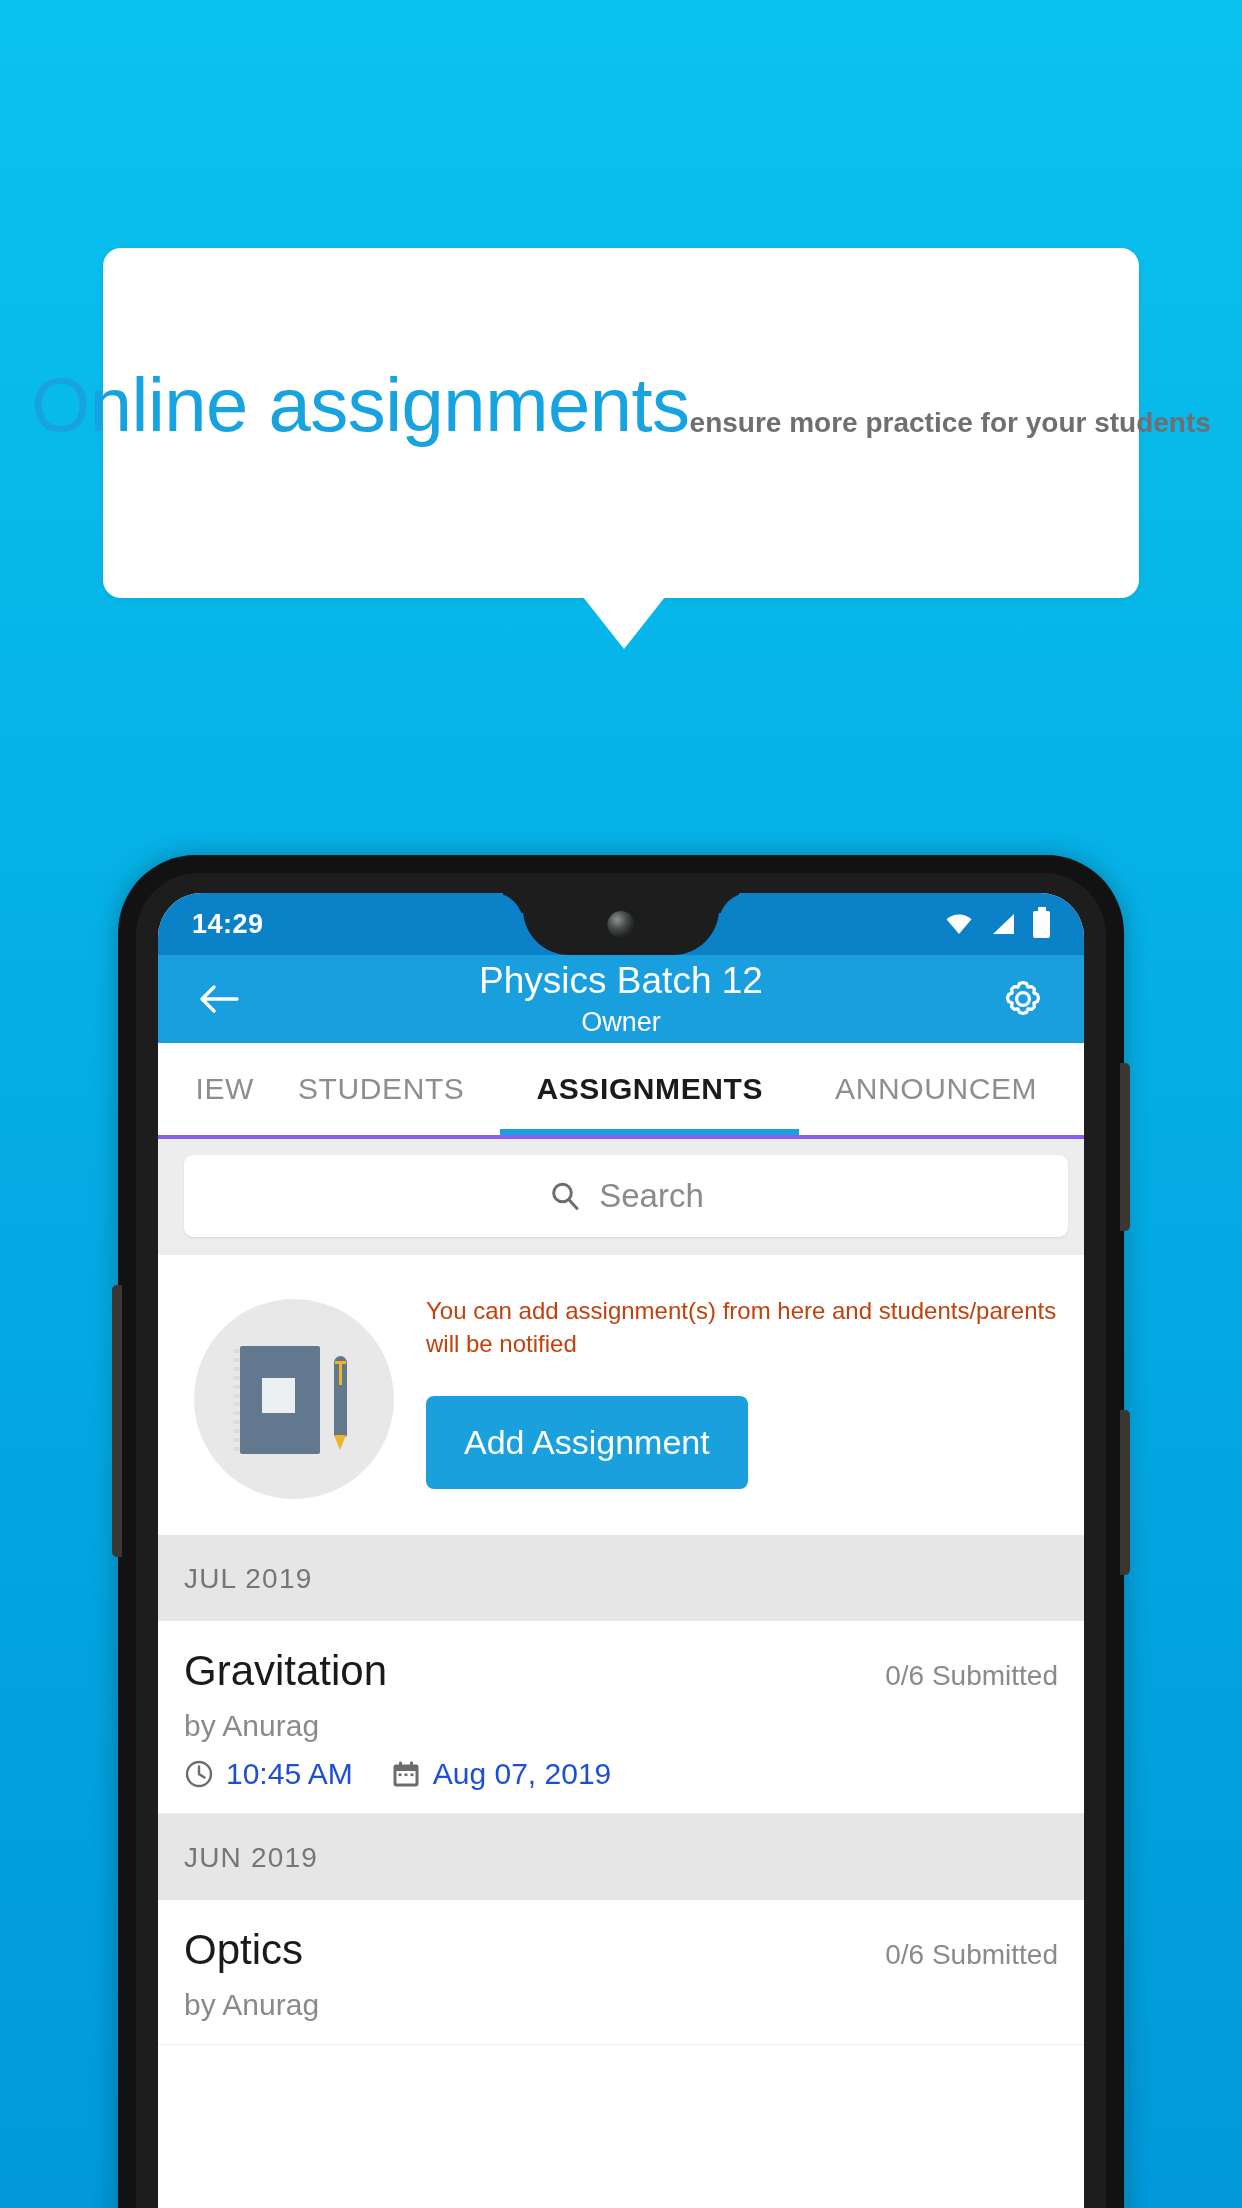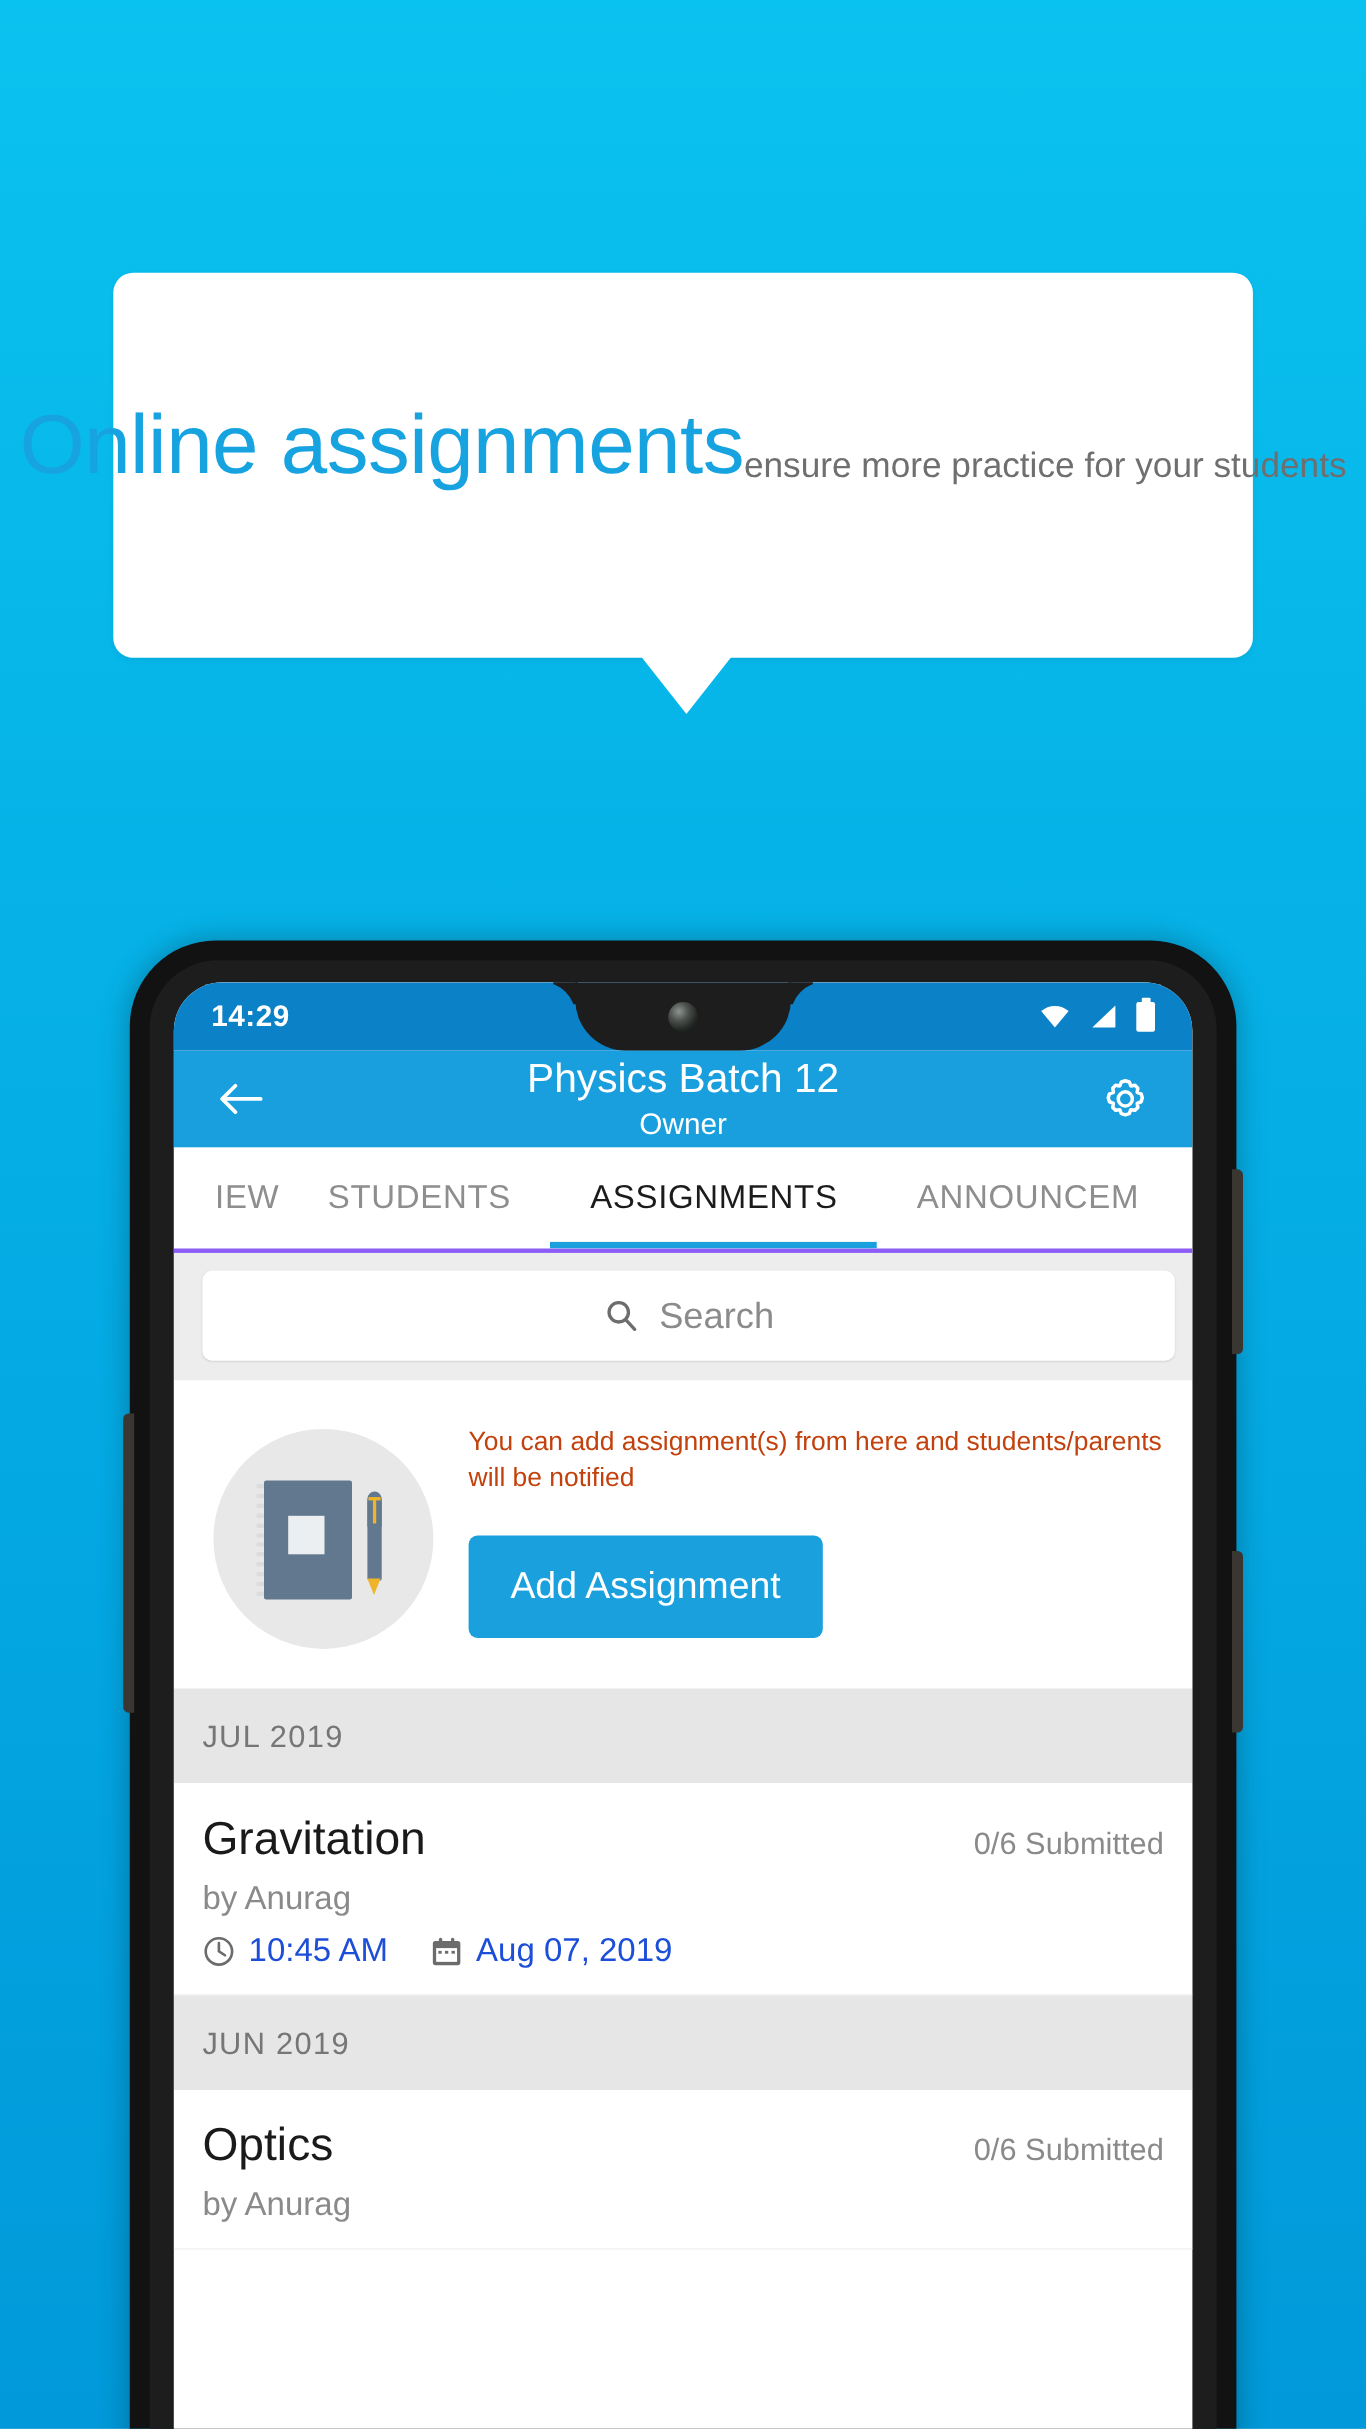--- a/index.html
+++ b/index.html
@@ -32,23 +32,23 @@
   .bubble-title {
     font-size: 76px;
     color: #17a3e0;
     letter-spacing: -0.5px;
     font-weight: 400;
     line-height: 1;
     margin-bottom: 36px;
     white-space: nowrap;
   }
   .bubble-sub {
-    font-size: 32px;
+    font-size: 28px;
     color: #6f6f6f;
-    font-weight: 400;
+    font-weight: 700;
     line-height: 1;
     white-space: nowrap;
   }
   .bubble-tail {
     position: absolute;
     left: 583px;
     top: 597px;
     width: 0;
     height: 0;
     border-left: 41px solid transparent;
@@ -196,21 +196,21 @@
     font-size: 30px;
     letter-spacing: 0.6px;
     color: #8e8e8e;
     position: relative;
     white-space: nowrap;
     flex: none;
     box-sizing: border-box;
   }
   .tab.t0 { width: 104px; justify-content: flex-end; padding-right: 8px; }
   .tab.t1 { padding: 0 36px; }
-  .tab.t2 { padding: 0 36px; color: #1b1b1b; font-weight: 400; }
+  .tab.t2 { padding: 0 36px; color: #1b1b1b; font-weight: 700; }
   .tab.t3 { padding: 0 36px; }
   .tab.active::after {
     content: "";
     position: absolute;
     left: 0; right: 0; bottom: 0;
     height: 6px;
     background: #19a0dd;
   }
 
   

